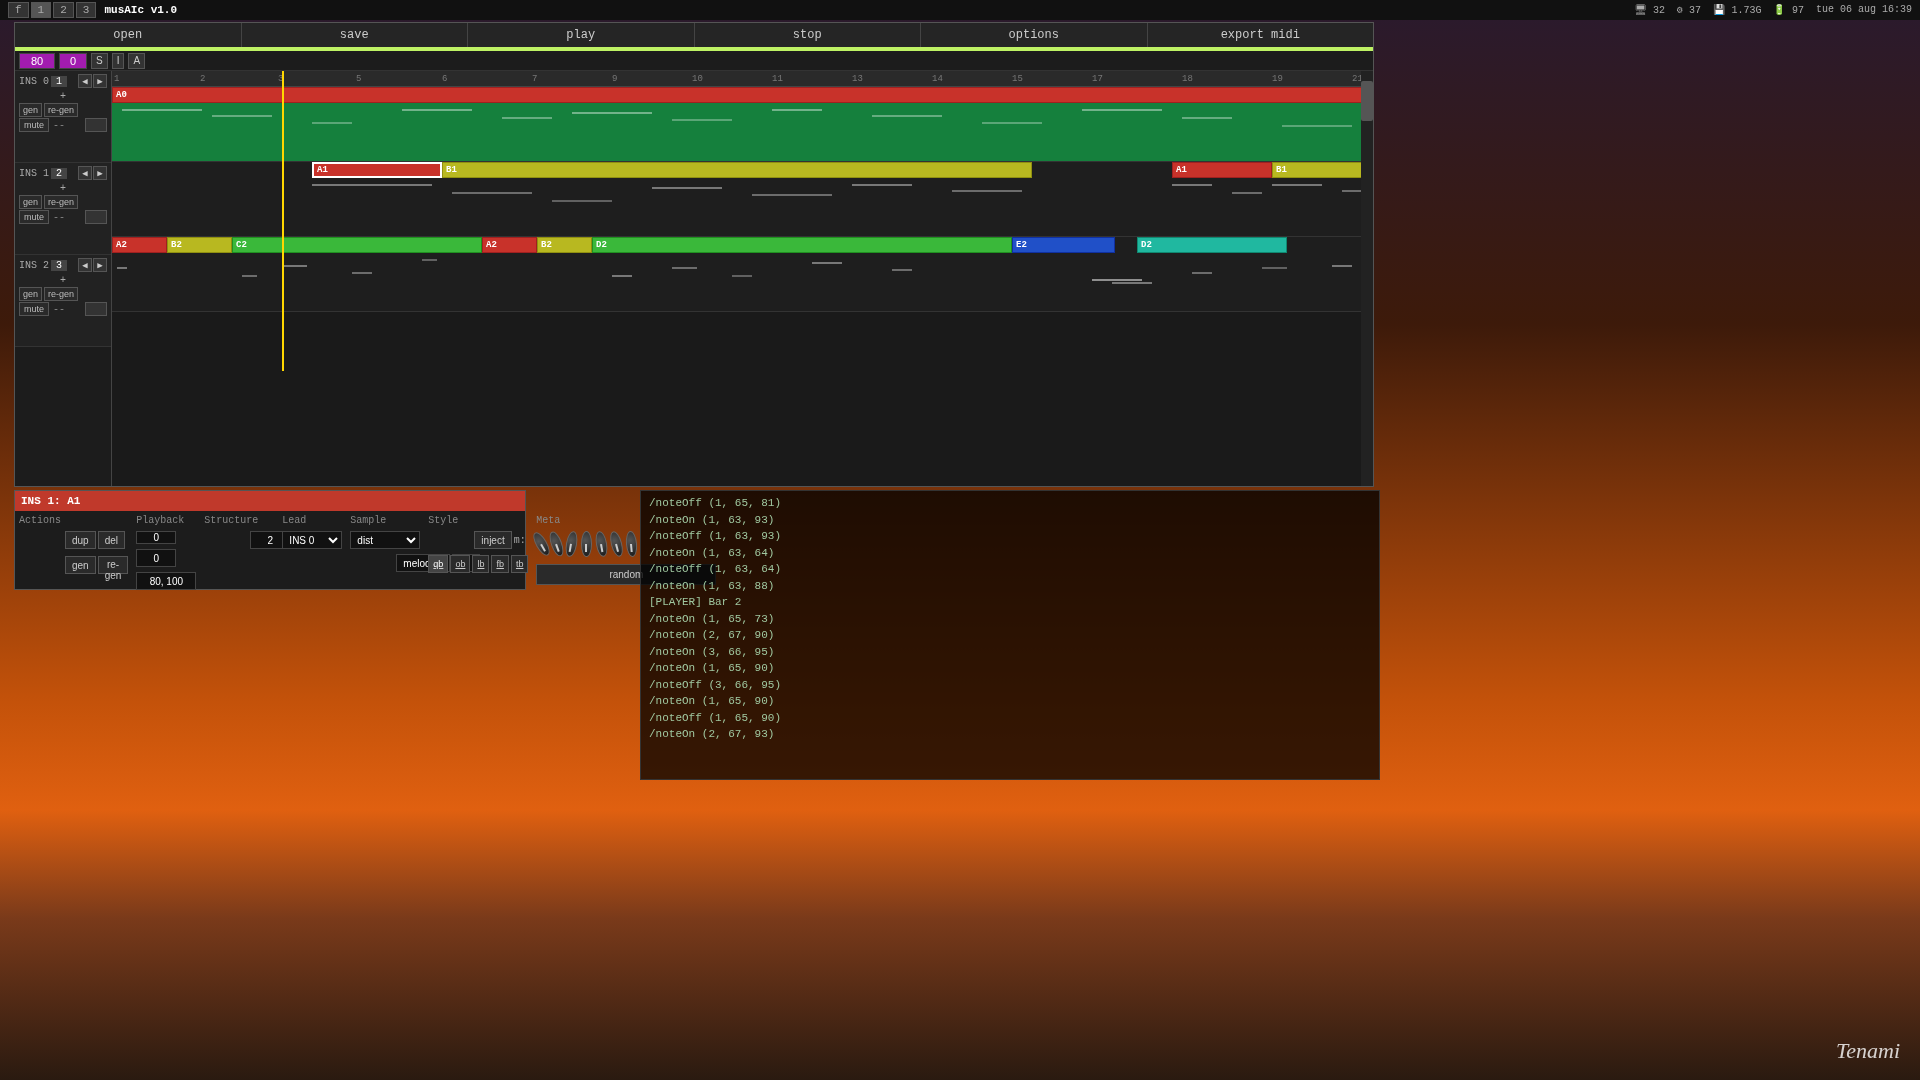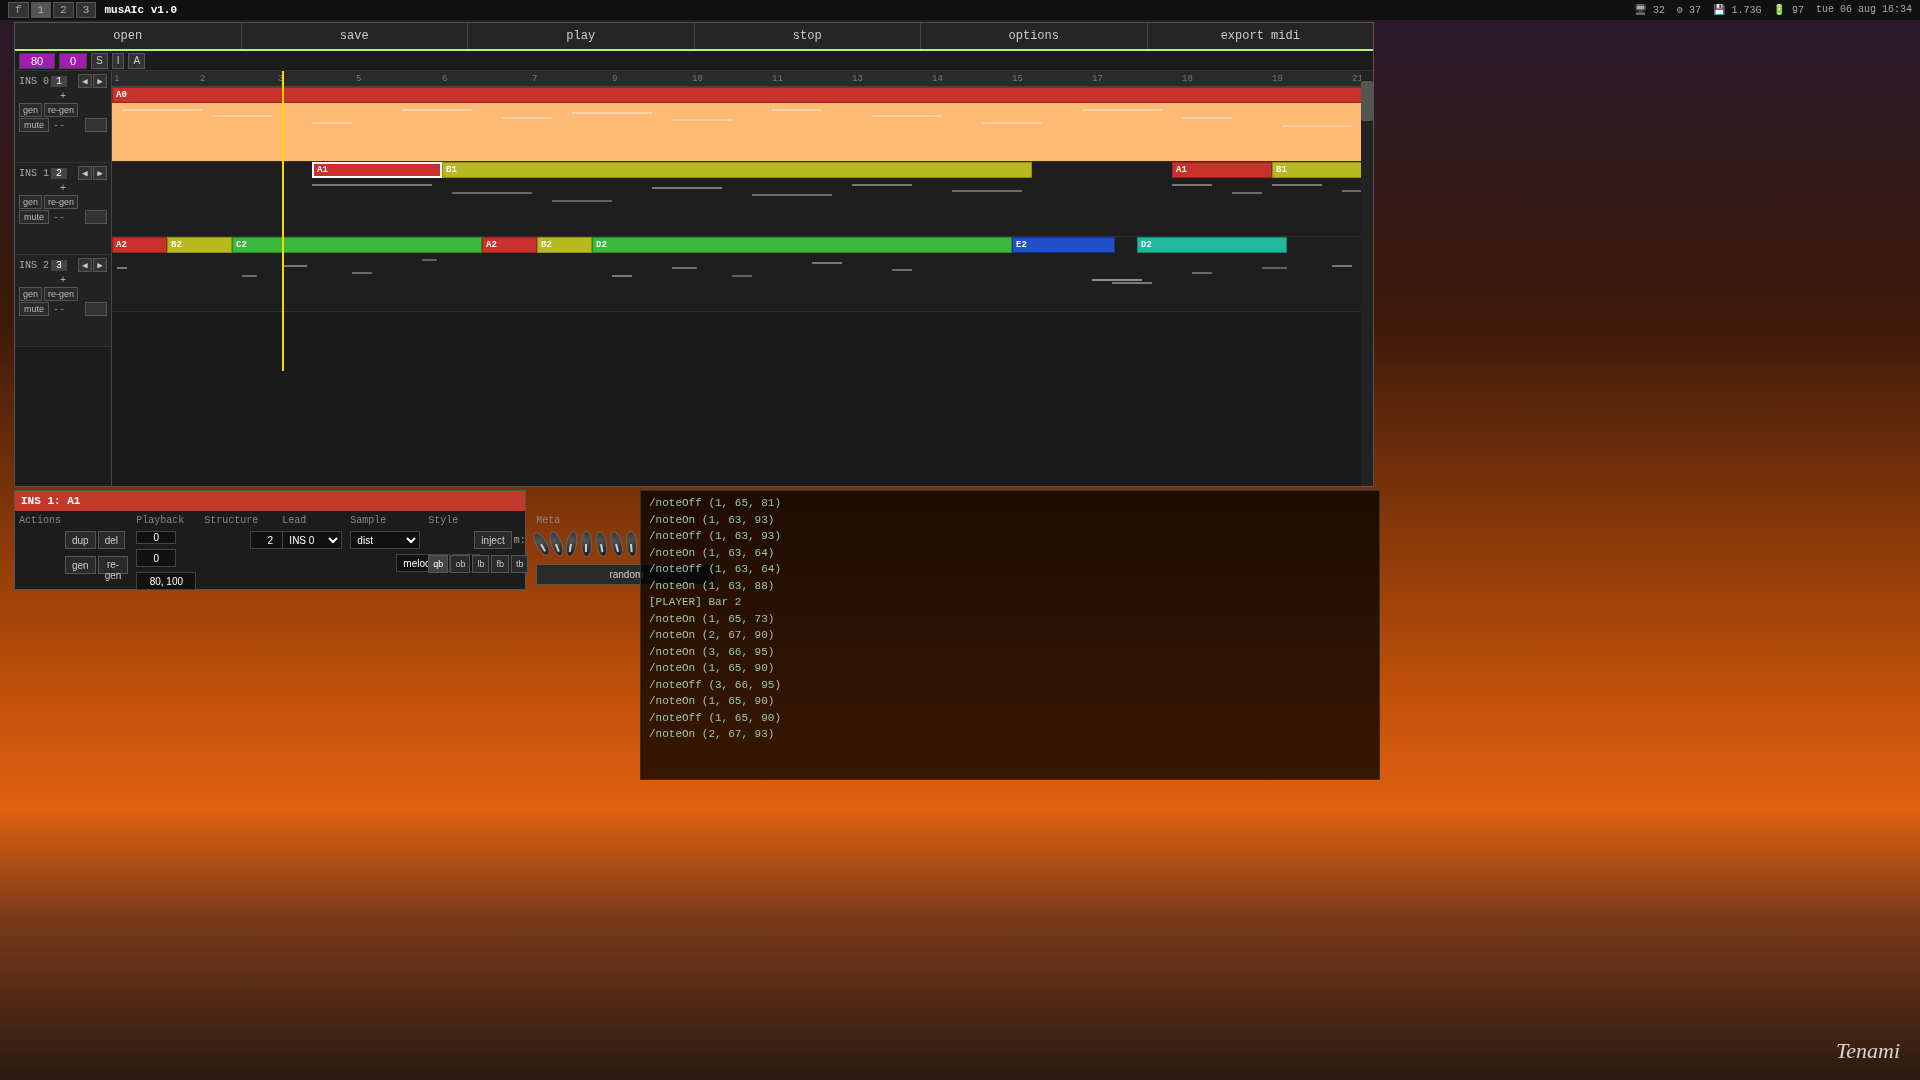--- a/index.html
+++ b/index.html
@@ -67,21 +67,21 @@
       height: 465px;
       background: #1c1c1c;
       border: 1px solid #555;
       z-index: 10;
     }
 
     
     .toolbar {
       display: flex;
       height: 28px;
-      border-bottom: 2px solid #bef264;
+      border-bottom: 4px solid #bef264;
       background: #252525;
       text-align: center;
     }
     .toolbar-btn {
       flex: 1;
       display: flex;
       align-items: center;
       justify-content: center;
       border-right: 1px solid #444;
       cursor: pointer;
@@ -415,21 +415,21 @@
     <div class="tab">2</div>
     <div class="tab">3</div>
   </div>
   <span class="app-title">musAIc v1.0</span>
   <div class="spacer"></div>
   <div class="sys-info">
     <span>🖥 <span>32</span></span>
     <span>⚙ <span>37</span></span>
     <span>💾 <span>1.73G</span></span>
     <span>🔋 <span>97</span></span>
-    <span>tue 06 aug   16:34</span>
+    <span>tue 06 aug   16:39</span>
   </div>
 </div>
 
 <div class="daw-window">
 
   <div class="toolbar">
     <div class="toolbar-btn">open</div>
     <div class="toolbar-btn">save</div>
     <div class="toolbar-btn">play</div>
     <div class="toolbar-btn">stop</div>
@@ -533,21 +533,21 @@
           <span style="position:absolute;left:900px;font-size:9px;color:#777;">15</span>
           <span style="position:absolute;left:980px;font-size:9px;color:#777;">17</span>
           <span style="position:absolute;left:1070px;font-size:9px;color:#777;">18</span>
           <span style="position:absolute;left:1160px;font-size:9px;color:#777;">19</span>
           <span style="position:absolute;left:1240px;font-size:9px;color:#777;">21</span>
         </div>
 
         <div class="playhead" style="left:170px;height:300px;"></div>
       </div>
 
-      <div style="position:relative;height:75px;border-bottom:1px solid #333;background:#fdba74;">
+      <div style="position:relative;height:75px;border-bottom:1px solid #333;background:#15803d;">
 
         <div style="position:absolute;left:0;top:0;width:1340px;height:16px;background:#c8322a;border:1px solid #a02020;display:flex;align-items:center;padding-left:3px;font-size:9px;color:#fff;font-weight:bold;cursor:pointer;">A0</div>
 
         <div style="position:absolute;top:22px;left:10px;width:80px;height:2px;background:rgba(255,255,255,0.4);"></div>
         <div style="position:absolute;top:28px;left:100px;width:60px;height:2px;background:rgba(255,255,255,0.35);"></div>
         <div style="position:absolute;top:35px;left:200px;width:40px;height:2px;background:rgba(255,255,255,0.3);"></div>
         <div style="position:absolute;top:22px;left:290px;width:70px;height:2px;background:rgba(255,255,255,0.4);"></div>
         <div style="position:absolute;top:30px;left:390px;width:50px;height:2px;background:rgba(255,255,255,0.35);"></div>
         <div style="position:absolute;top:25px;left:460px;width:80px;height:2px;background:rgba(255,255,255,0.4);"></div>
         <div style="position:absolute;top:32px;left:560px;width:60px;height:2px;background:rgba(255,255,255,0.3);"></div>
@@ -685,21 +685,21 @@
         <input class="small-input" value="2" style="width: 28px;">
       </div>
     </div>
 
     <div class="ins-section" style="min-width:100px;">
       <div class="ins-section-label">Style</div>
       <div class="ins-row">
         <button class="small-btn">inject</button>
         <span style="font-size:10px;color:#aaa;">m:</span>
       </div>
-      <div class="style-btns" style="margin-top:3px;">
+      <div class="style-btns" style="margin-top:3px;text-decoration:underline;">
         <button class="style-btn active">qb</button>
         <button class="style-btn">ob</button>
         <button class="style-btn">lb</button>
         <button class="style-btn">fb</button>
         <button class="style-btn">tb</button>
       </div>
     </div>
 
     <div class="ins-section" style="min-width:100px;">
       <div class="ins-section-label">Meta</div>

